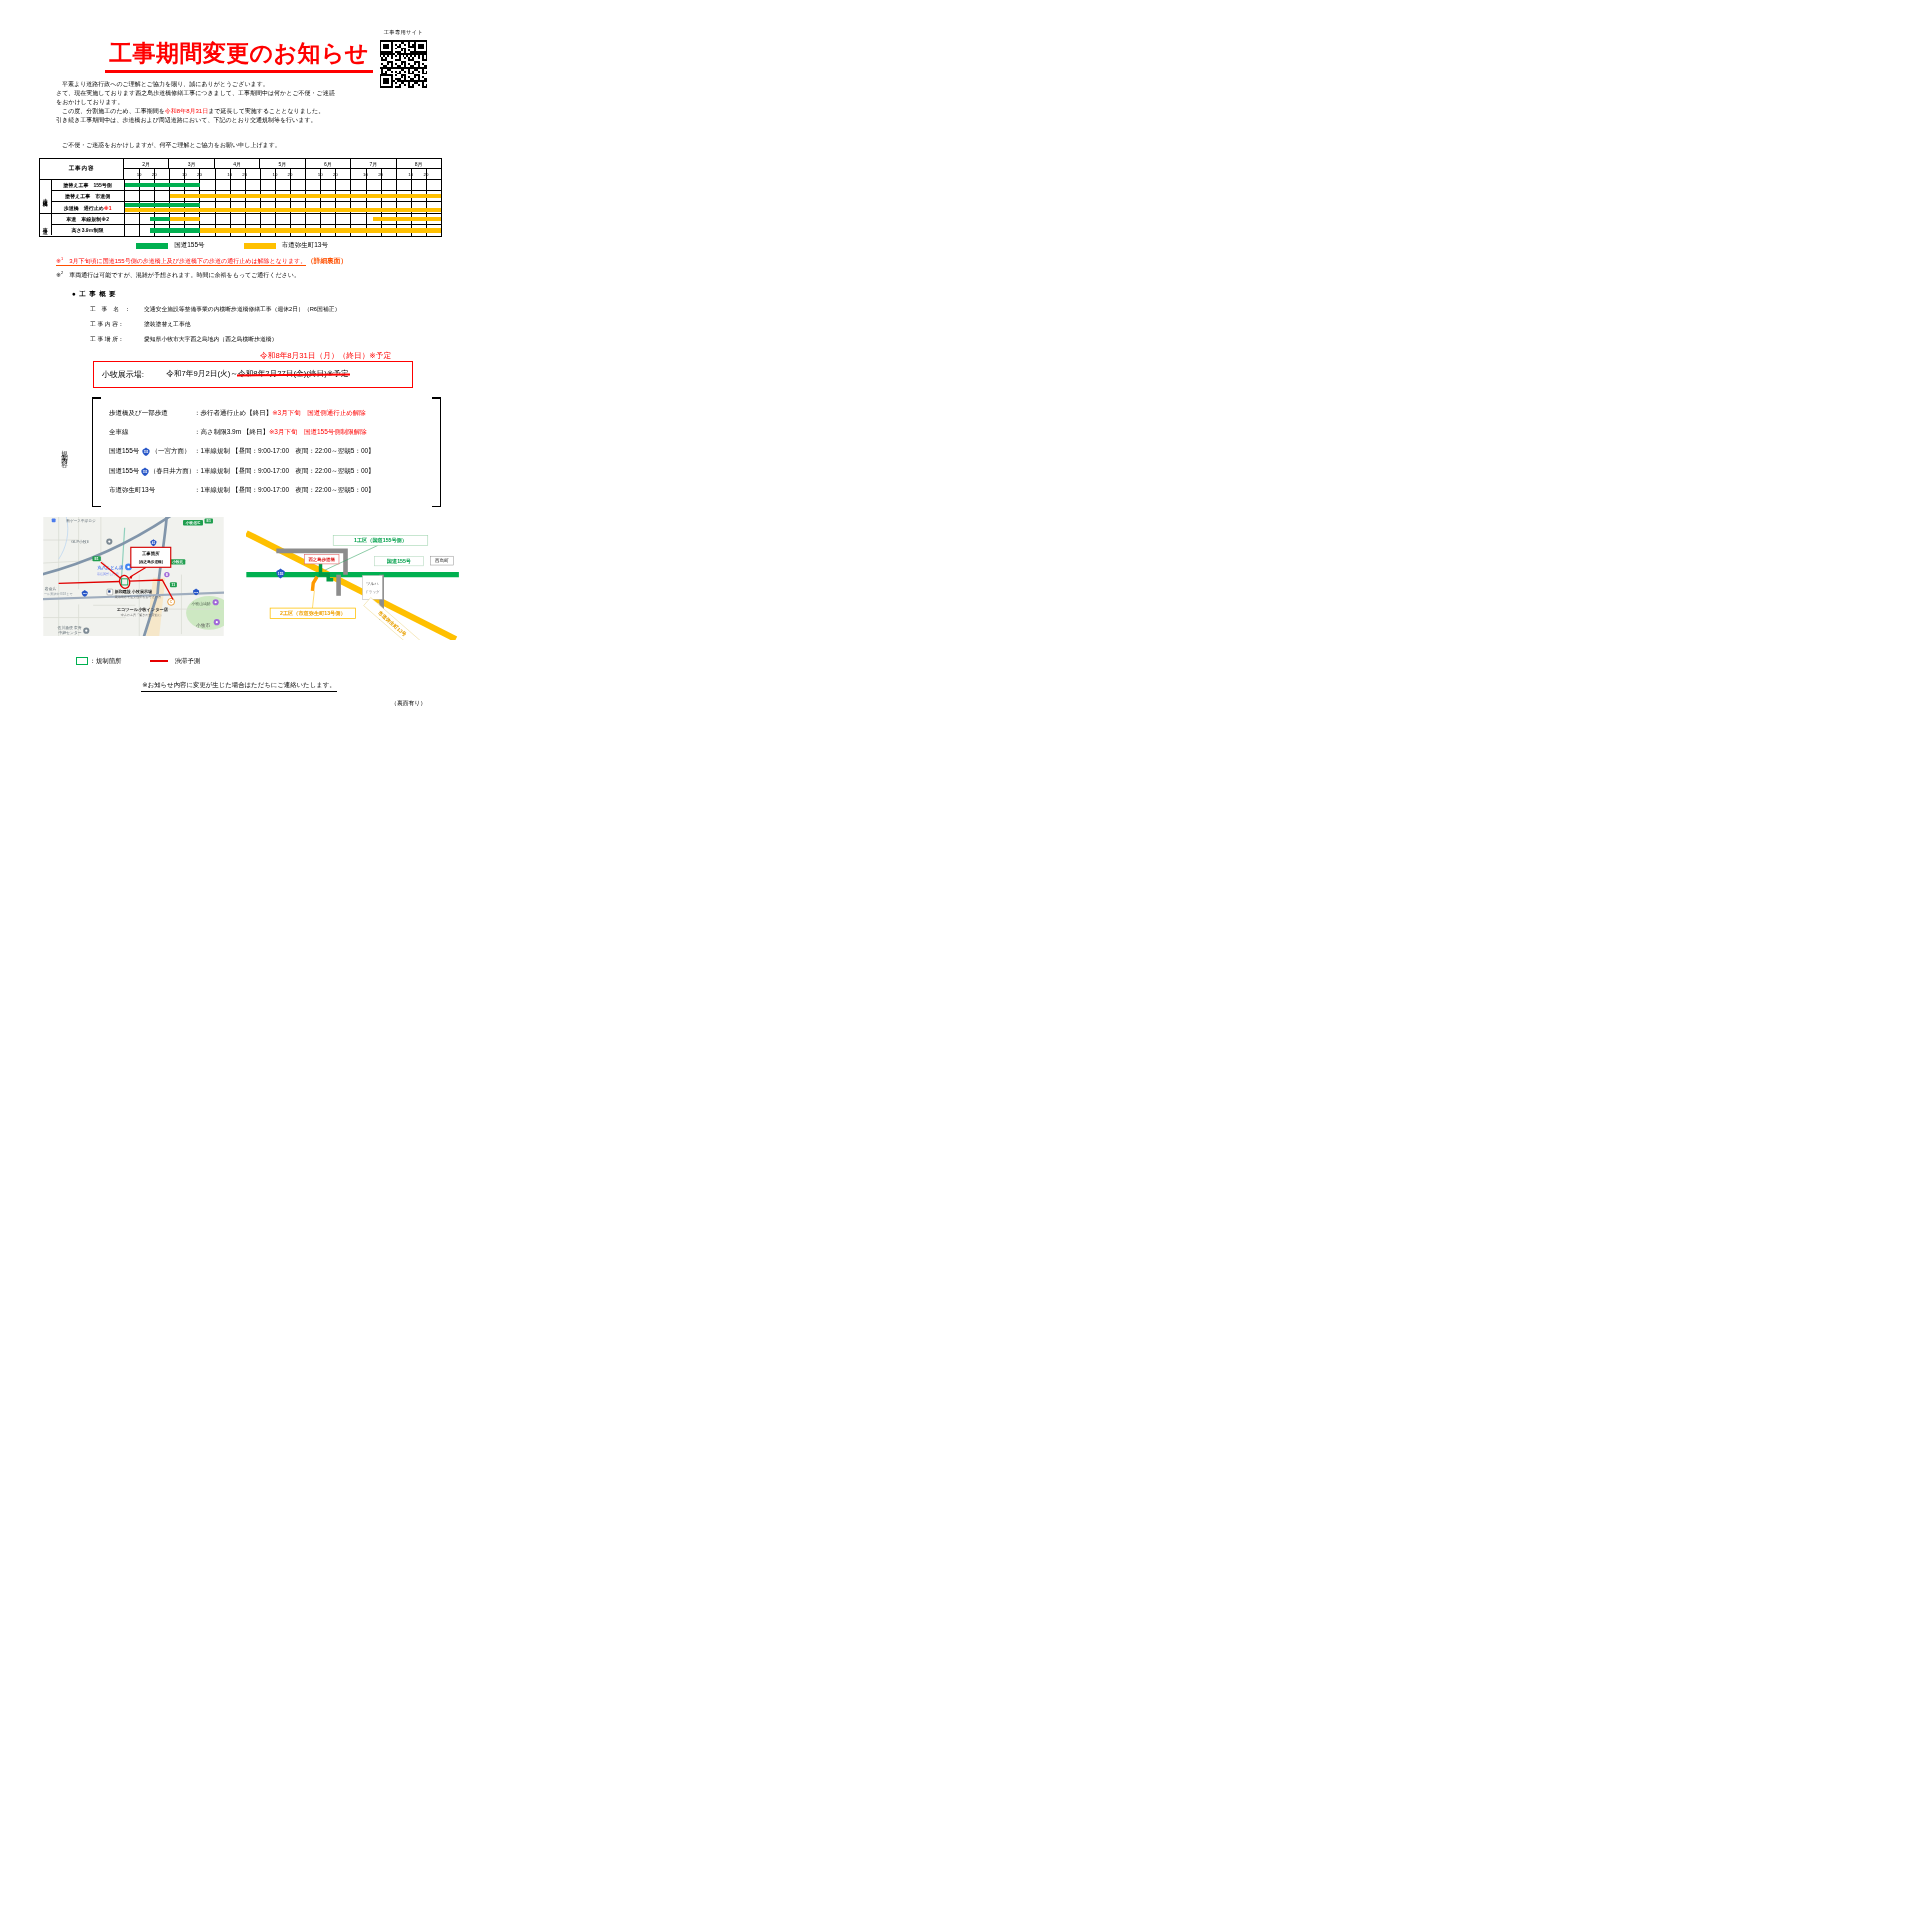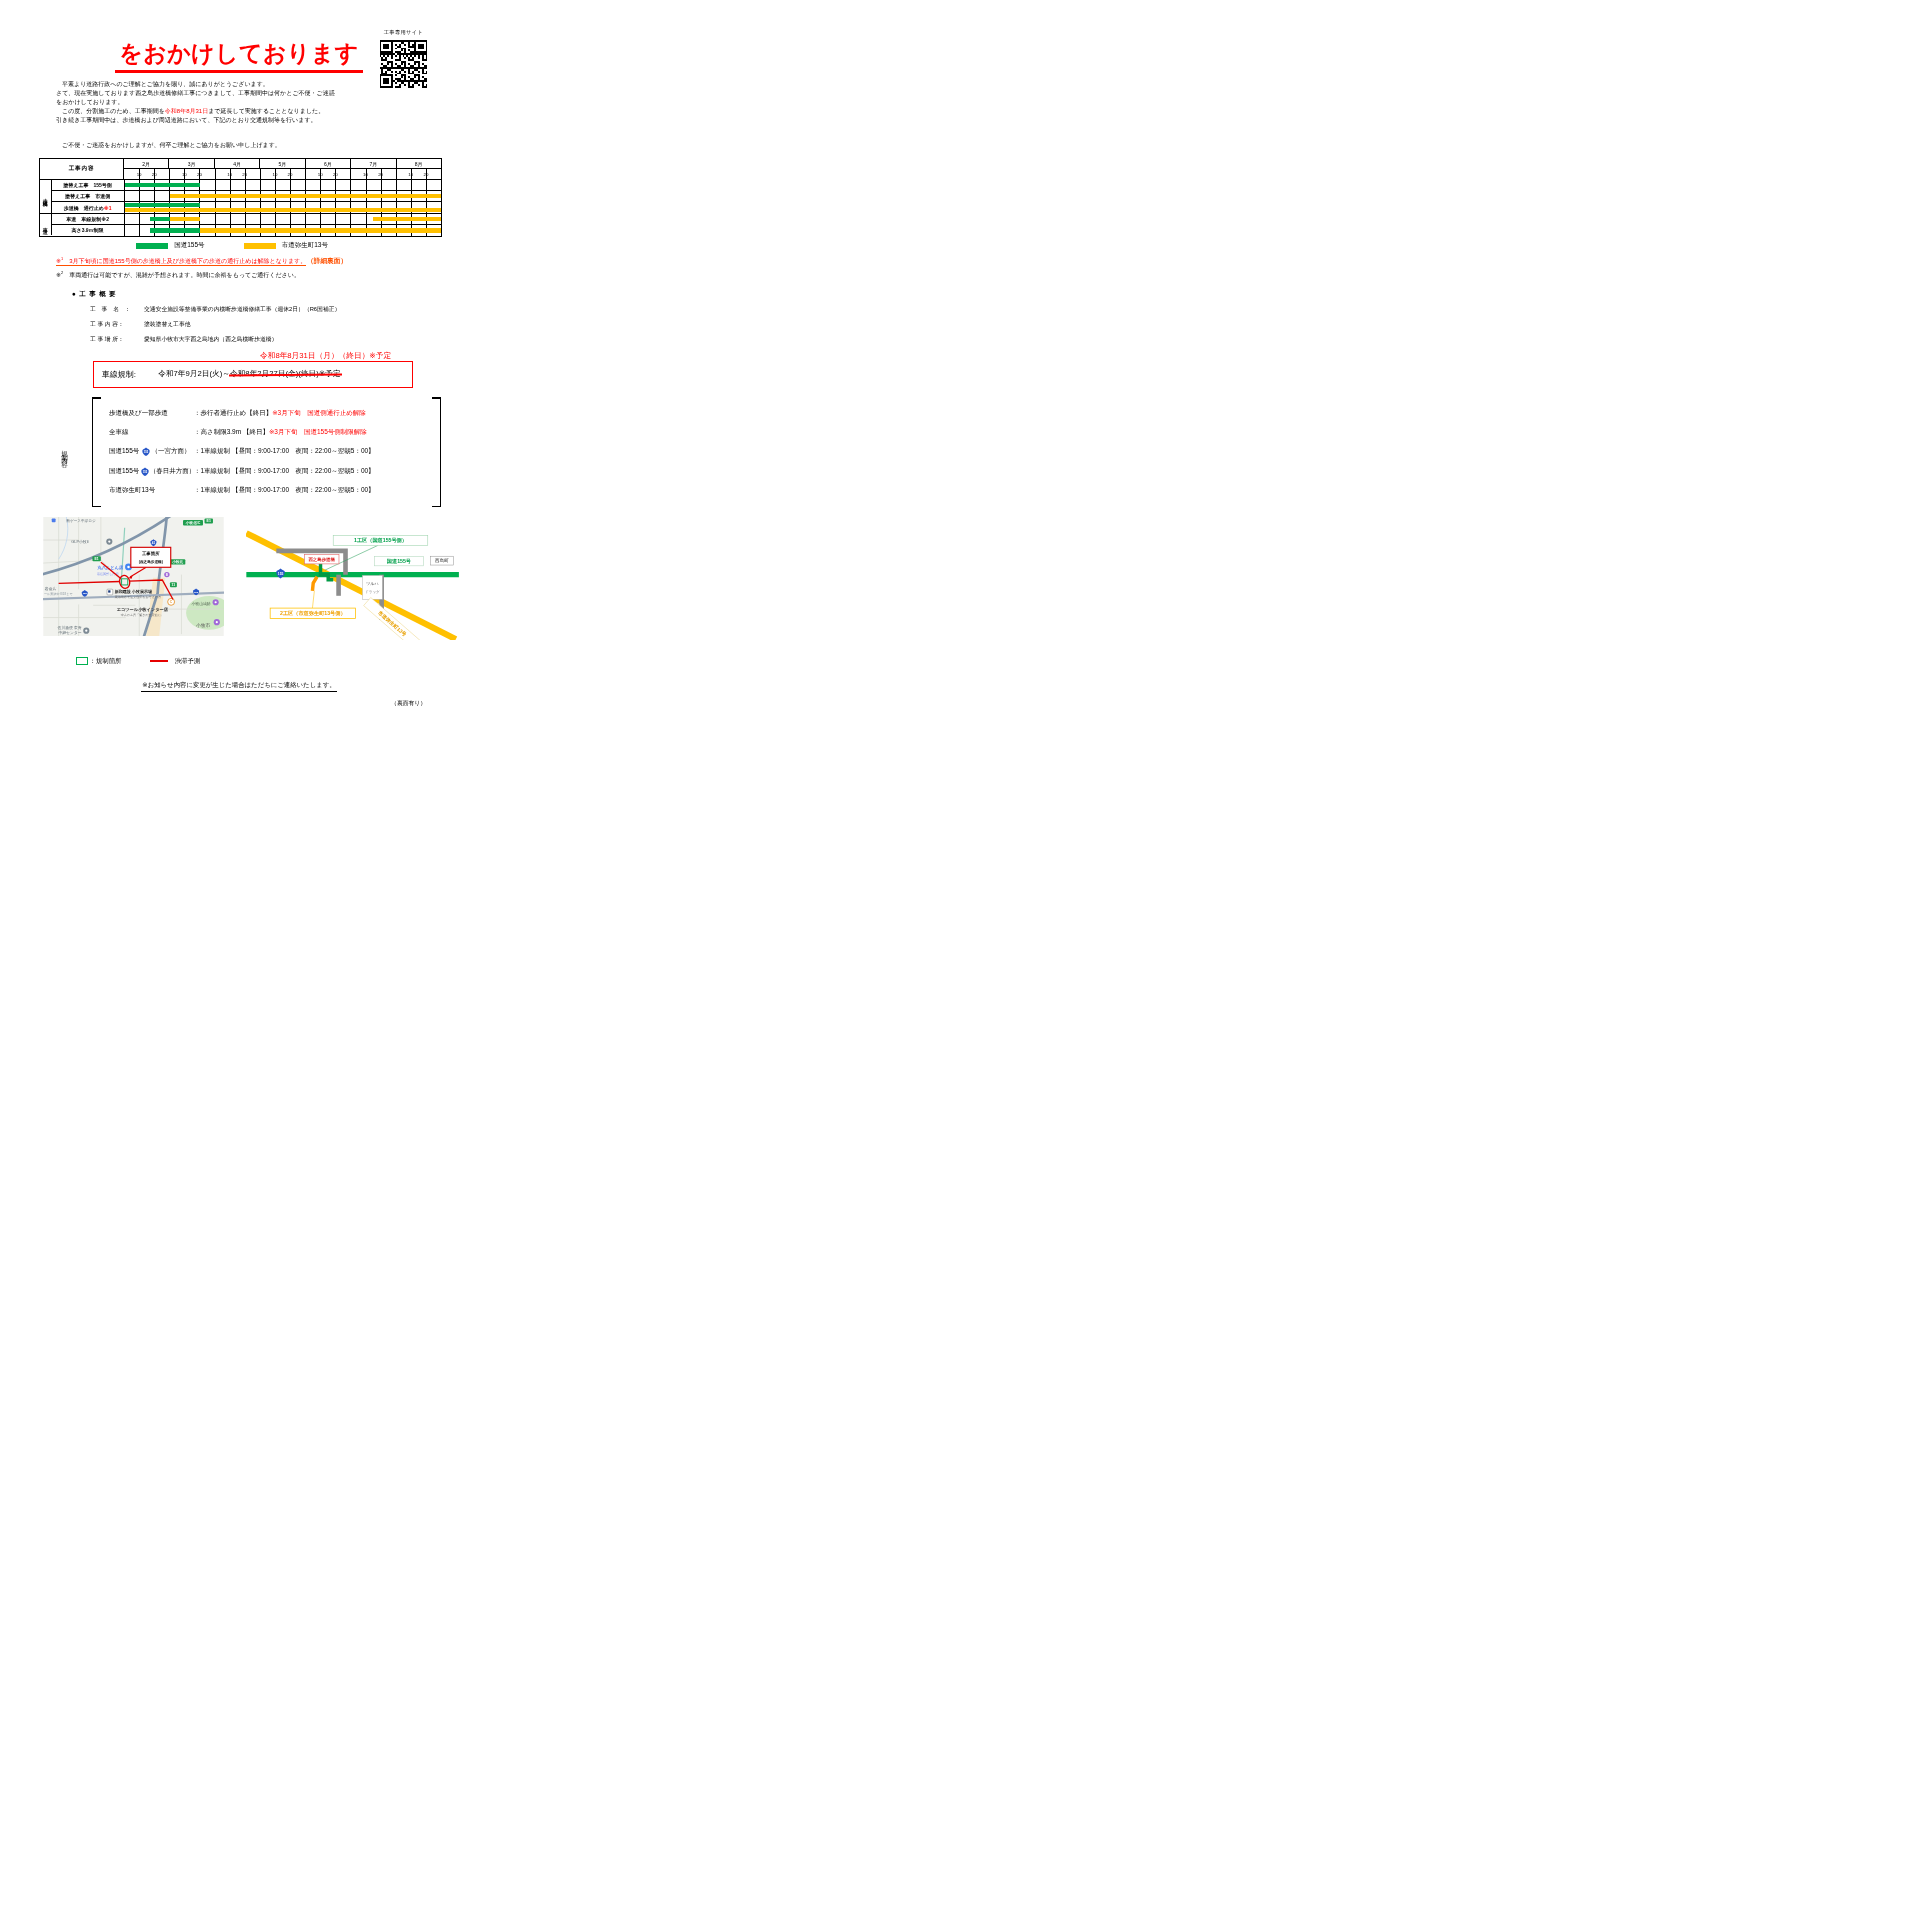--- a/index.html
+++ b/index.html
@@ -728,21 +728,21 @@
         <div></div>
         <div></div>
         <div></div>
         <div class="on"></div>
         <div class="on"></div>
         <div class="on"></div>
       </div>
   </div>
 
   <div class="title">
-    <span>をおかけしております</span>
+    <span>工事期間変更のお知らせ</span>
   </div>
 
   <div class="intro">
     <div>　平素より道路行政へのご理解とご協力を賜り、誠にありがとうございます。</div>
     <div>さて、現在実施しております西之島歩道橋修繕工事につきまして、工事期間中は何かとご不便・ご迷惑</div>
     <div>をおかけしております。</div>
     <div><span>　この度、分割施工のため、工事期間を</span><span class="red">令和8年8月31日</span><span>まで延長して実施することとなりました。</span></div>
     <div>引き続き工事期間中は、歩道橋および周辺道路において、下記のとおり交通規制等を行います。</div>
     <div class="sp"></div>
     <div>　ご不便・ご迷惑をおかけしますが、何卒ご理解とご協力をお願い申し上げます。</div>
@@ -865,21 +865,21 @@
     </div>
     <div class="ov-line">
       <span class="ov-label">工 事 場 所：</span>
       <span>愛知県小牧市大字西之島地内（西之島横断歩道橋）</span>
     </div>
   </div>
 
   <div class="newdate">令和8年8月31日（月）（終日）※予定</div>
 
   <div class="pbox">
-    <span class="plabel">車線規制:</span>
+    <span class="plabel">小牧展示場:</span>
     <span><span>令和7年9月2日(火)～</span><span class="strike">令和8年2月27日(金)(終日)※予定</span></span>
   </div>
 
   <div class="reg">
     <div class="reg-side">規制内容</div>
     <div class="brk brk-l"></div>
     <div class="brk brk-r"></div>
 
     <div class="reg-line">
       <span class="reg-target"><span>歩道橋及び一部歩道</span></span>

